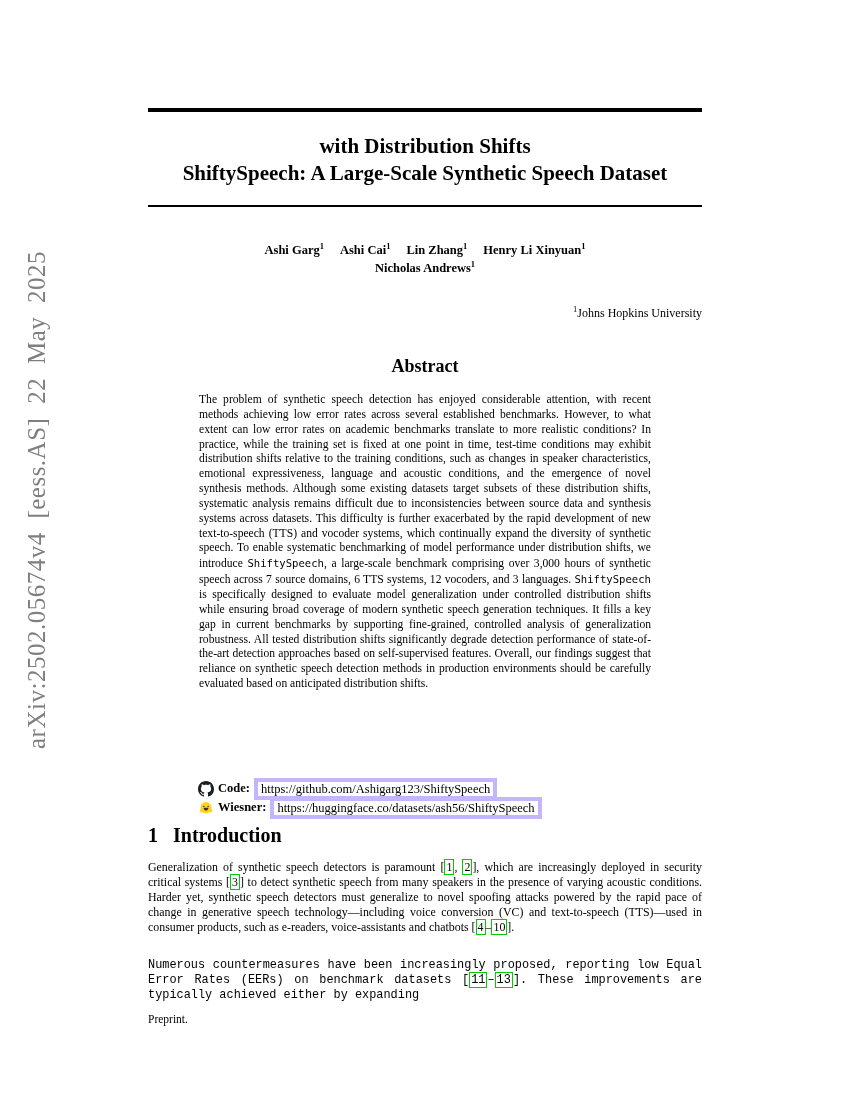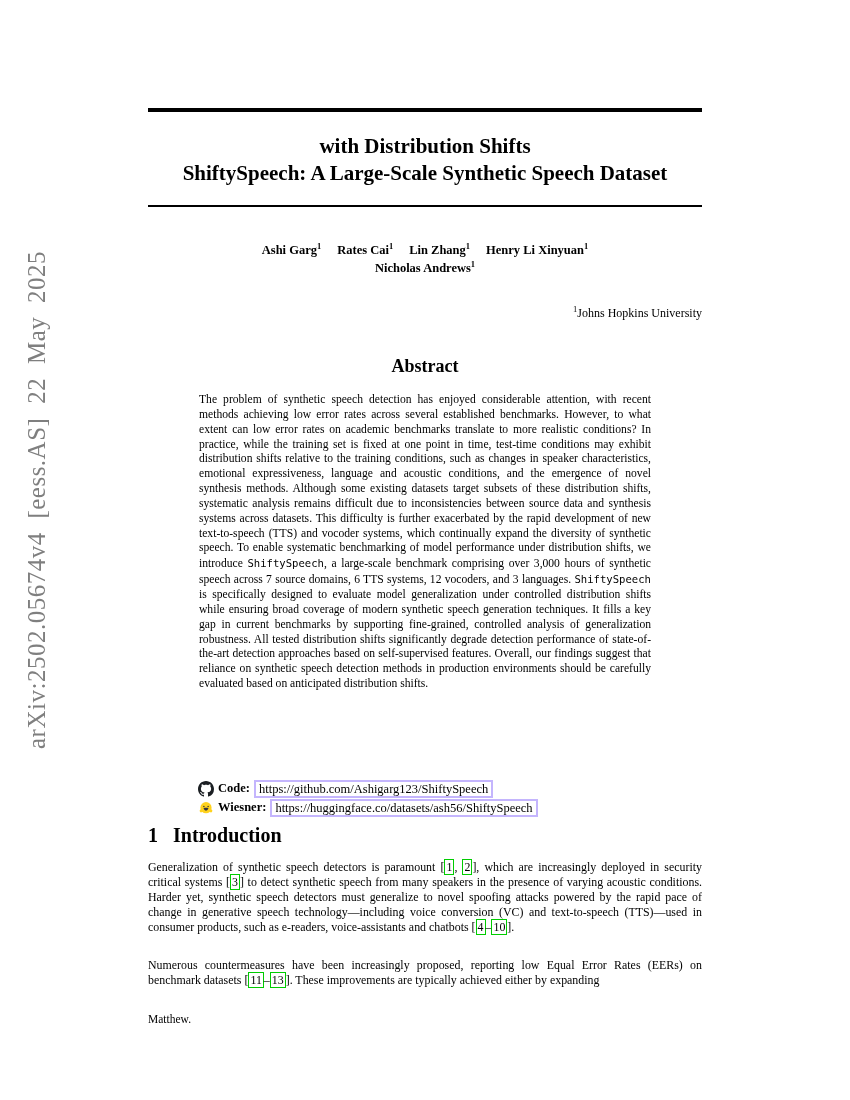--- a/index.html
+++ b/index.html
@@ -63,40 +63,40 @@
     font-family: "DejaVu Sans Mono", monospace;
     font-size: 10.6px;
     margin-top: 16px;
   }
 
   .links-block { position: absolute; top: 747px; left: 50px; width: 470px; margin-top: 32px; }
   .link-line { display: flex; align-items: center; height: 19px; font-size: 12.5px; }
   .link-icon { width: 16px; height: 16px; margin-right: 4px; flex: 0 0 auto; display: inline-flex; }
   .link-label { font-weight: bold; margin-right: 4px; white-space: nowrap; }
   .link-box {
-    border: 2px solid #c4b5fd;
+    border: 4px solid #c4b5fd;
     padding: 0 3px;
     line-height: 14px;
     white-space: nowrap;
     color: #000;
   }
 
   .section-heading {
     position: absolute; top: 824px; left: 0; width: 554px;
     font-weight: bold; font-size: 20px;
   }
   .section-number { margin-right: 15px; }
 
   .para {
     position: absolute; left: 0; width: 554px;
     margin: 0; text-align: justify;
     font-size: 11.9px; line-height: 14.9px;
   }
   .para1 { top: 860px; }
-  .para2 { top: 958px; }
+  .para2 { top: 958px; font-family: Liberation Mono, monospace; }
 
   .cite-box {
     border: 1px solid #00cc00;
     padding: 0 1px;
   }
 
   .footer-note {
     position: absolute; top: 1013px; left: 148px;
     font-size: 11.5px;
   }
@@ -113,21 +113,21 @@
     <div class="rule-thick"></div>
 
     <div class="title">
         <div>with Distribution Shifts</div>
         <div>ShiftySpeech: A Large-Scale Synthetic Speech Dataset</div>
       </div>
 
     <div class="rule-thin"></div>
 
     <div class="authors">
-      <div class="author-row"><span class="author"><span>Ashi Garg</span><sup>1</sup></span><span class="author"><span>Rates Cai</span><sup>1</sup></span><span class="author"><span>Lin Zhang</span><sup>1</sup></span><span class="author"><span>Henry Li Xinyuan</span><sup>1</sup></span></div>
+      <div class="author-row"><span class="author"><span>Ashi Garg</span><sup>1</sup></span><span class="author"><span>Ashi Cai</span><sup>1</sup></span><span class="author"><span>Lin Zhang</span><sup>1</sup></span><span class="author"><span>Henry Li Xinyuan</span><sup>1</sup></span></div>
       <div class="author-row"><span class="author"><span>Nicholas Andrews</span><sup>1</sup></span></div>
     </div>
 
     <div class="affiliation"><sup>1</sup><span>Johns Hopkins University</span></div>
 
     <div class="abstract-heading">Abstract</div>
 
     <p class="abstract-body"><span>The problem of synthetic speech detection has enjoyed considerable attention, with recent methods achieving low error rates across several established benchmarks. However, to what extent can low error rates on academic benchmarks translate to more realistic conditions? In practice, while the training set is fixed at one point in time, test-time conditions may exhibit distribution shifts relative to the training conditions, such as changes in speaker characteristics, emotional expressiveness, language and acoustic conditions, and the emergence of novel synthesis methods. Although some existing datasets target subsets of these distribution shifts, systematic analysis remains difficult due to inconsistencies between source data and synthesis systems across datasets. This difficulty is further exacerbated by the rapid development of new text-to-speech (TTS) and vocoder systems, which continually expand the diversity of synthetic speech. To enable systematic benchmarking of model performance under distribution shifts, we introduce </span><span class="mono">ShiftySpeech</span><span>, a large-scale benchmark comprising over 3,000 hours of synthetic speech across 7 source domains, 6 TTS systems, 12 vocoders, and 3 languages. </span><span class="mono">ShiftySpeech</span><span> is specifically designed to evaluate model generalization under controlled distribution shifts while ensuring broad coverage of modern synthetic speech generation techniques. It fills a key gap in current benchmarks by supporting fine-grained, controlled analysis of generalization robustness. All tested distribution shifts significantly degrade detection performance of state-of-the-art detection approaches based on self-supervised features. Overall, our findings suggest that reliance on synthetic speech detection methods in production environments should be carefully evaluated based on anticipated distribution shifts.</span></p>
 
     <div class="links-block">
@@ -157,15 +157,15 @@
     </div>
 
     <div class="section-heading"><span class="section-number">1</span><span>Introduction</span></div>
 
     <p class="para para1"><span>Generalization of synthetic speech detectors is paramount [</span><span class="cite-box">1</span><span>, </span><span class="cite-box">2</span><span>], which are increasingly deployed in security critical systems [</span><span class="cite-box">3</span><span>] to detect synthetic speech from many speakers in the presence of varying acoustic conditions. Harder yet, synthetic speech detectors must generalize to novel spoofing attacks powered by the rapid pace of change in generative speech technology—including voice conversion (VC) and text-to-speech (TTS)—used in consumer products, such as e-readers, voice-assistants and chatbots [</span><span class="cite-box">4</span><span>–</span><span class="cite-box">10</span><span>].</span></p>
 
     <p class="para para2"><span>Numerous countermeasures have been increasingly proposed, reporting low Equal Error Rates (EERs) on benchmark datasets [</span><span class="cite-box">11</span><span>–</span><span class="cite-box">13</span><span>]. These improvements are typically achieved either by expanding</span></p>
 
   </div>
 
-  <div class="footer-note">Matthew.</div>
+  <div class="footer-note">Preprint.</div>
 
 </div>
 
 </body></html>

